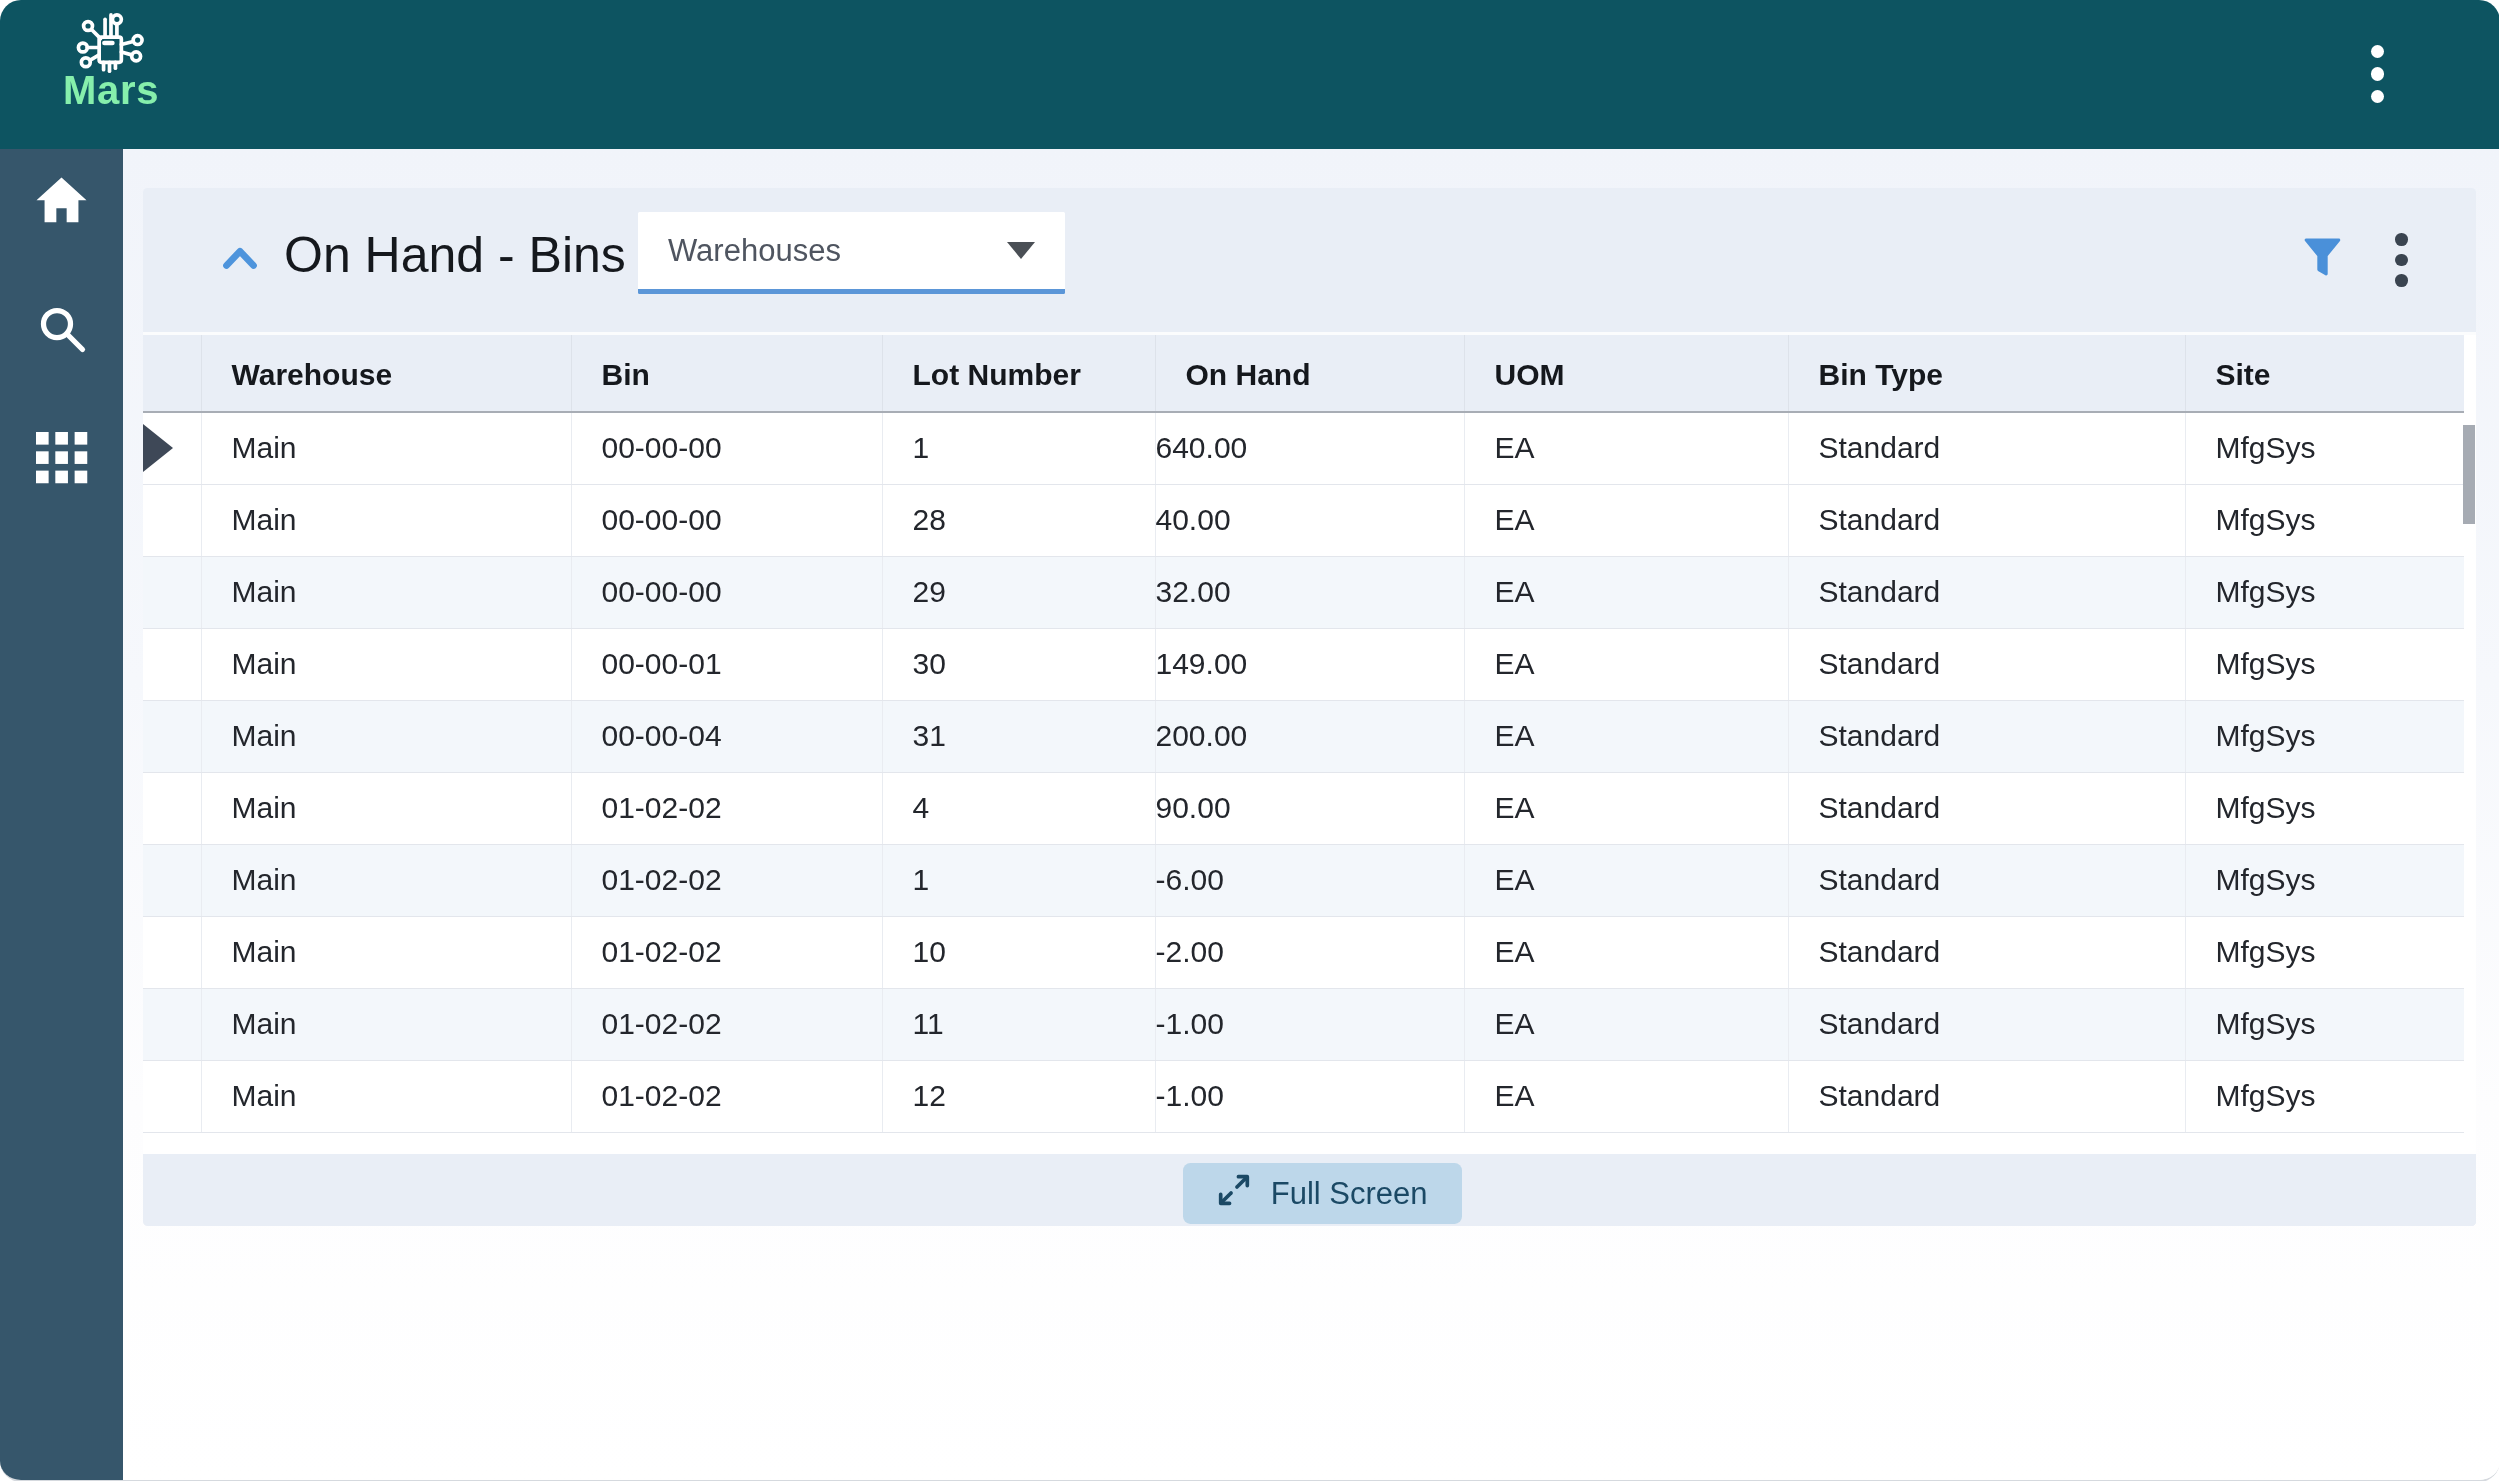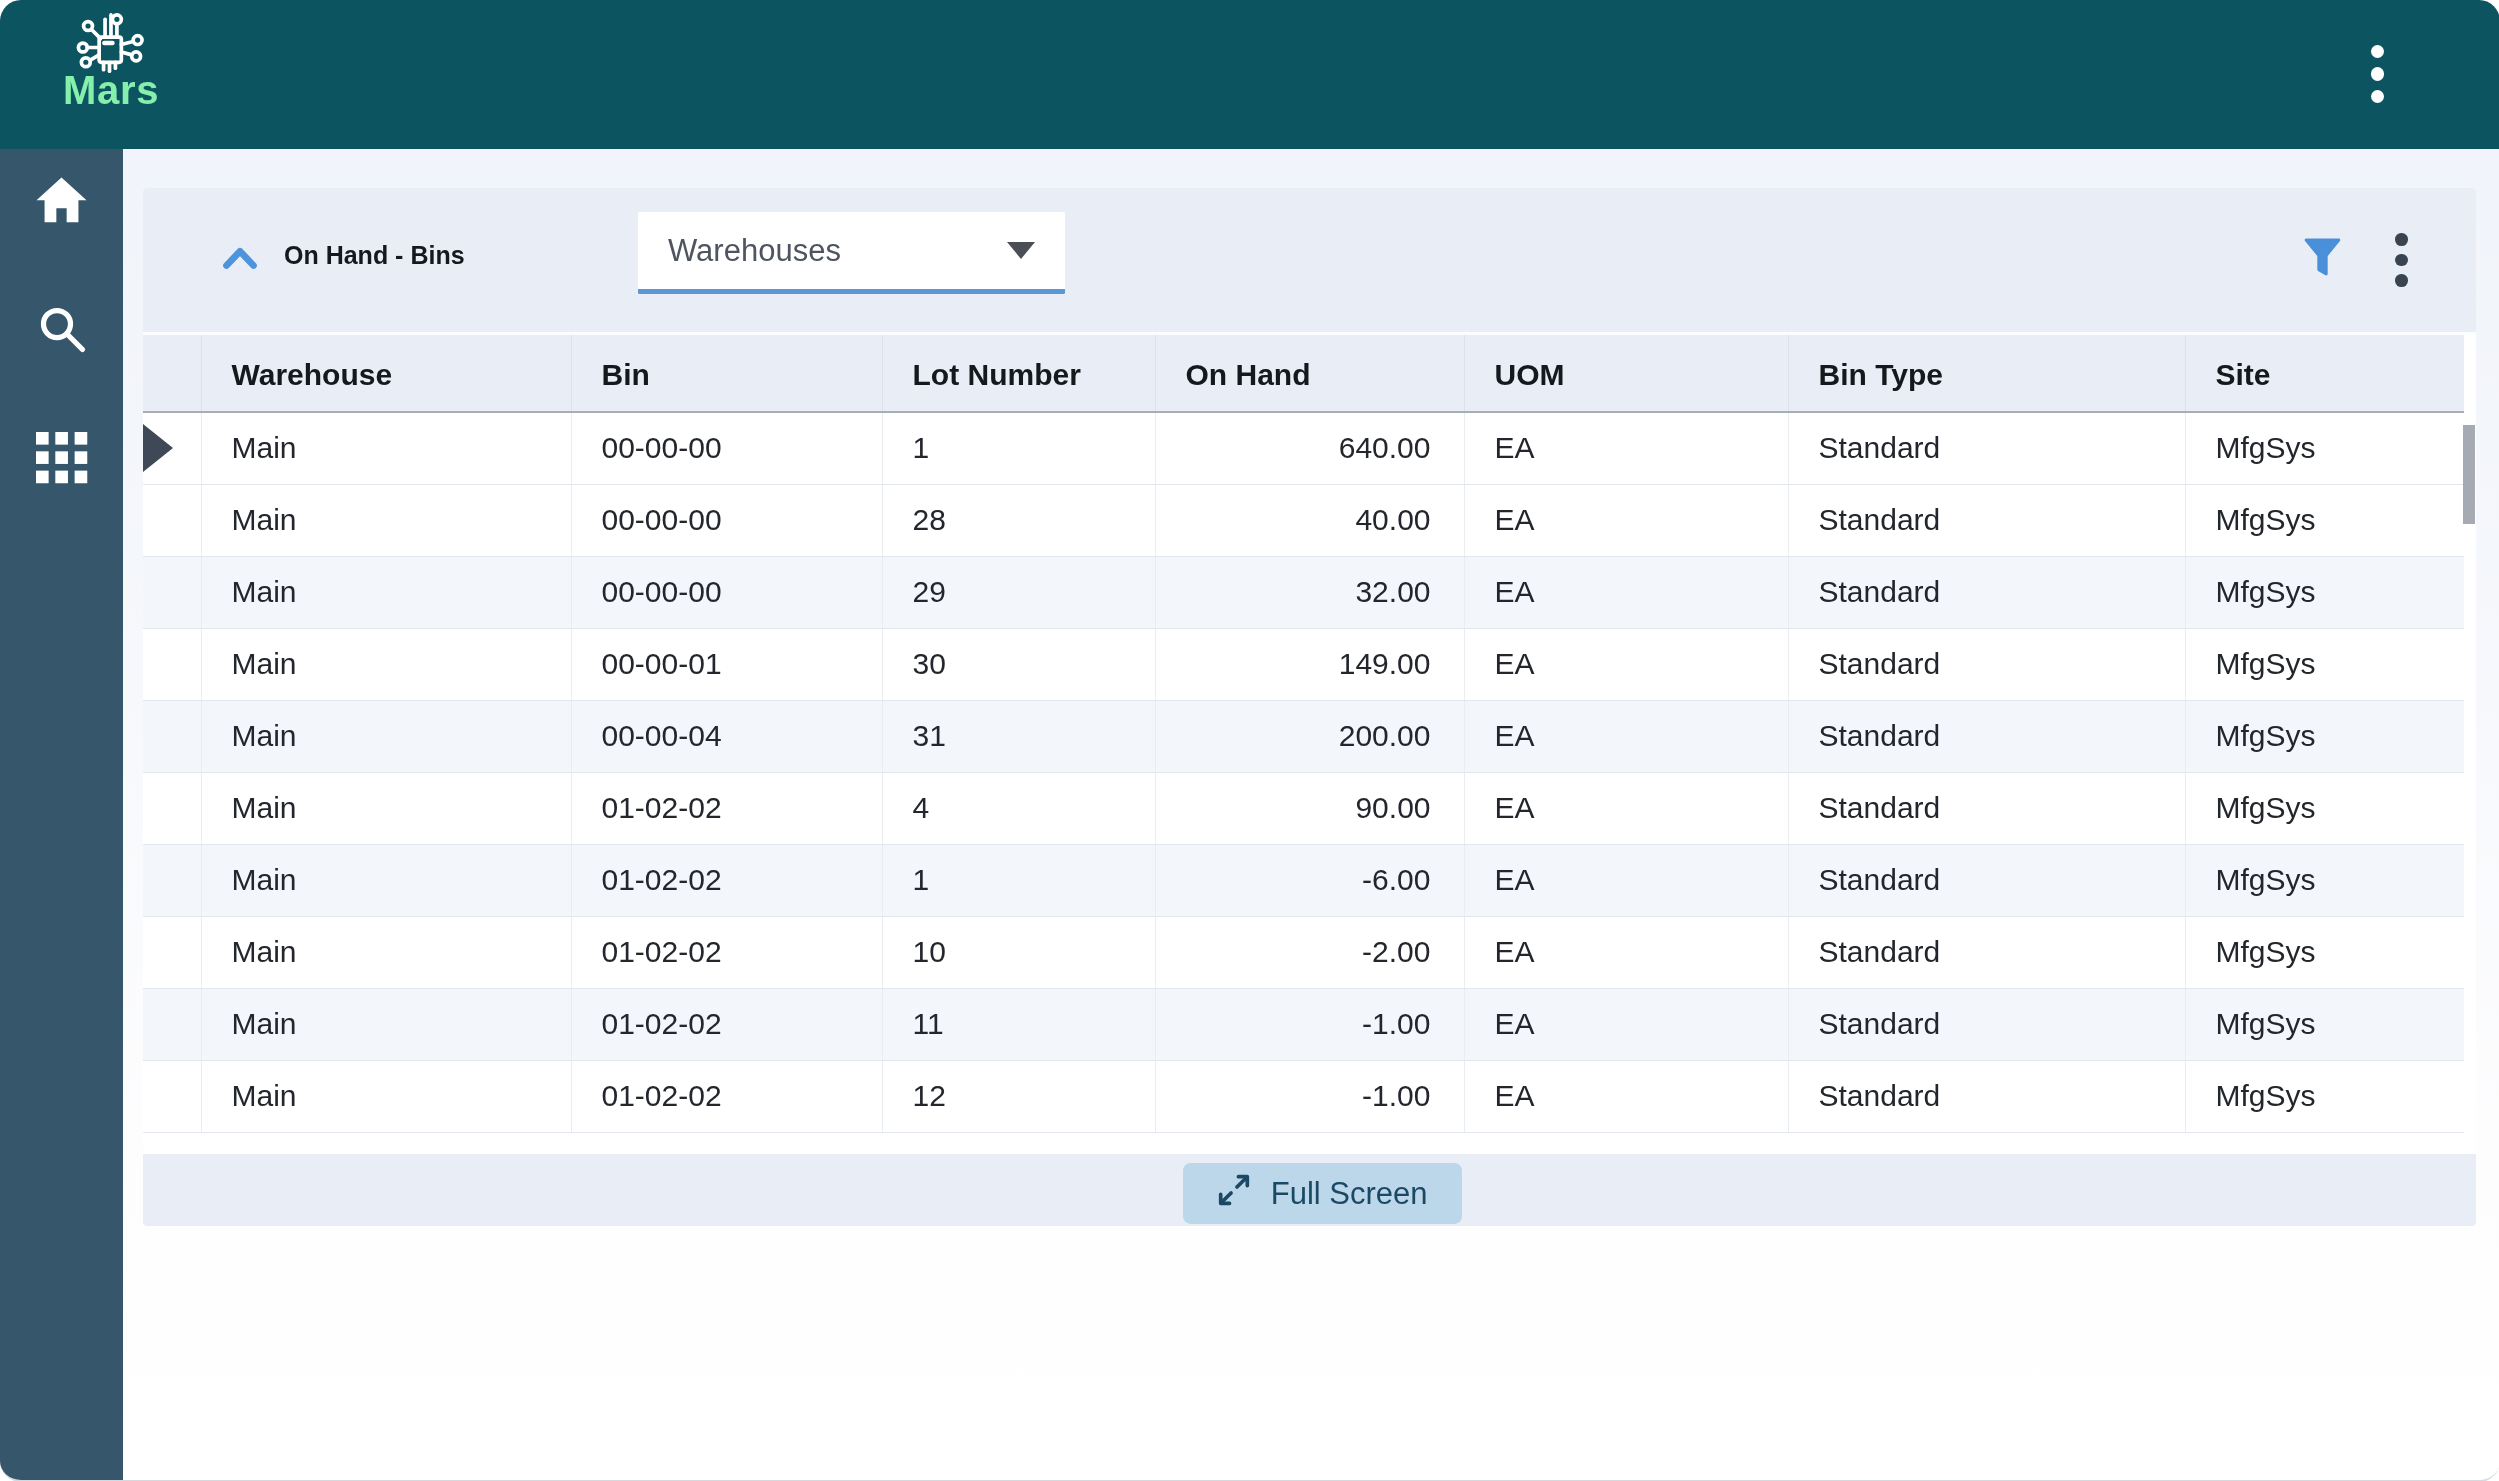--- a/index.html
+++ b/index.html
@@ -41,21 +41,21 @@
   
   .content{position:absolute;top:149px;left:123px;right:0;bottom:0;
            background:linear-gradient(180deg,#F1F4FA 0%,#F6F8FC 40%,#FDFDFE 72%,#FFFFFF 100%);}
 
   .card{position:absolute;left:20px;top:39px;width:2333px;height:1038px;
         background:var(--card-bg);border-radius:4.5px;}
 
   
   .card-header{position:relative;height:144px;}
   .collapse-btn{position:absolute;left:77px;top:56px;width:39px;height:31px;background:none;border:none;cursor:pointer;}
-  .card-title{position:absolute;left:141px;top:46px;font-size:25px;font-weight:700;color:#15181D;line-height:42px;}
+  .card-title{position:absolute;left:141px;top:46px;font-size:50px;font-weight:400;color:#15181D;line-height:42px;}
   .dropdown{position:absolute;left:495px;top:24px;width:427px;height:82px;background:#fff;
             border:none;border-bottom:5.2px solid #5B96D8;border-radius:1.5px;display:flex;
             align-items:center;padding:8px 30px;cursor:pointer;}
   .dropdown-value{font-size:31px;color:#4F5560;}
   .dropdown-caret{margin-left:auto;width:0;height:0;border-left:14px solid transparent;
                   border-right:14px solid transparent;border-top:17px solid #4A4F55;}
   .header-actions{position:absolute;right:64px;top:0;height:144px;display:flex;align-items:center;gap:48px;}
   .filter-btn{background:none;border:none;cursor:pointer;display:flex;}
   .card-kebab{display:flex;flex-direction:column;gap:8.2px;cursor:pointer;padding:4.5px;}
   .card-kebab .dot{width:12.6px;height:12.6px;border-radius:50%;background:#3A4450;}
@@ -63,21 +63,21 @@
   
   .grid{position:absolute;top:144px;left:0;right:0;height:822px;background:#fff;border-top:3.7px solid #FBFCFD;}
   table{table-layout:fixed;border-collapse:collapse;width:2321px;font-size:30px;}
   thead th{height:77px;background:var(--card-bg);font-weight:600;color:#15181D;text-align:left;
            padding:3px 0 0 30px;border-left:1.5px solid var(--grid-vline);
            border-bottom:2.2px solid var(--header-underline);cursor:pointer;font-size:30px;}
   thead th.selector{border-left:none;padding:0;}
   tbody td{height:72px;color:var(--text-dark);padding:0 0 0 30px;background:#fff;
            border-bottom:1.5px solid var(--grid-line);border-left:1.5px solid #E9ECF1;}
   tbody td.selector{border-left:none;padding:0;position:relative;}
-  tbody td.num{text-align:right;padding:0 33px 0 0;}
+  tbody td.num{text-align:left;padding:0 33px 0 0;}
   tbody tr.stripe td{background:var(--stripe-bg);}
   .sel-arrow{position:absolute;left:0;top:50%;transform:translateY(-50%);width:0;height:0;
              border-top:24.5px solid transparent;border-bottom:24.5px solid transparent;
              border-left:30px solid var(--arrow-color);}
   .vscroll{position:absolute;top:82px;right:0.7px;width:13.4px;bottom:3px;}
   .vscroll .thumb{position:absolute;top:8.2px;right:0;width:12.6px;height:99px;background:#A6ABB3;}
 
   
   .card-footer{position:absolute;left:0;right:0;bottom:0;height:72px;background:var(--card-bg);
                display:flex;justify-content:center;align-items:center;border-radius:0 0 4.5px 4.5px;margin-left:26px;}

